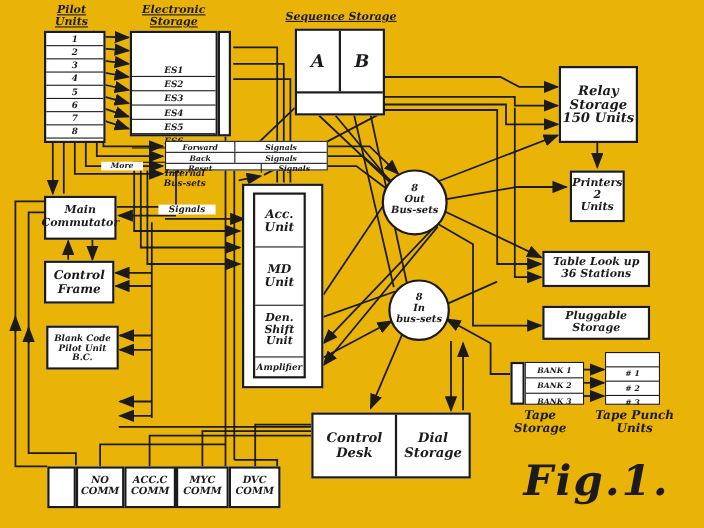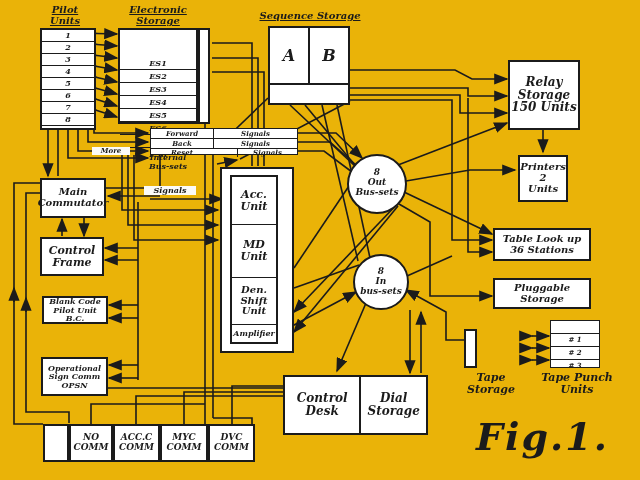--- a/index.html
+++ b/index.html
@@ -193,20 +193,25 @@
 150 Units</div>
   <div class="box" style="left:518px;top:155px;width:50px;height:47px;font-size:10px;">Printers
 2
 Units</div>
   <div class="box" style="left:493px;top:228px;width:98px;height:33px;font-size:10px;">Table Look up
 36 Stations</div>
   <div class="box" style="left:493px;top:278px;width:98px;height:31px;font-size:10px;">Pluggable
 Storage</div>
 
   <div class="box" style="left:464px;top:329px;width:13px;height:39px;"></div>
+  <div class="box rows thin" style="left:477px;top:329px;width:54px;height:39px;">
+    <div class="row" style="height:13px;font-size:7px;">BANK 1</div>
+    <div class="row" style="height:13px;font-size:7px;">BANK 2</div>
+    <div class="row" style="height:13px;font-size:7px;">BANK 3</div>
+  </div>
   <div class="caption" style="left:452px;top:372px;width:78px;font-size:11px;">Tape
 Storage</div>
 
   <div class="box rows thin" style="left:550px;top:320px;width:50px;height:48px;">
     <div class="row" style="height:12px;"></div>
     <div class="row" style="height:12px;font-size:7px;"># 1</div>
     <div class="row" style="height:12px;font-size:7px;"># 2</div>
     <div class="row" style="height:12px;font-size:7px;"># 3</div>
   </div>
   <div class="caption" style="left:534px;top:372px;width:86px;font-size:11px;">Tape Punch
@@ -237,26 +242,23 @@
     <div class="cell" style="flex:1.15;font-size:12px;white-space:pre-line;">Control
 Desk</div>
     <div class="cell vdiv" style="font-size:12px;white-space:pre-line;">Dial
 Storage</div>
   </div>
 
   <div class="box" style="left:40px;top:178px;width:66px;height:40px;font-size:10px;">Main
 Commutator</div>
   <div class="box" style="left:40px;top:237px;width:64px;height:39px;font-size:11px;">Control
 Frame</div>
-  <div class="box" style="left:42px;top:296px;width:66px;height:28px;font-size:8px;">Blank Code
+  <div class="box" style="left:42px;top:296px;width:66px;height:40px;font-size:8px;">Blank Code
 Pilot Unit
 B.C.</div>
-  <div class="box" style="left:41px;top:357px;width:67px;height:39px;font-size:8px;">Operational
-Sign Comm
-OPSN</div>
 
   <div class="box" style="left:43px;top:424px;width:26px;height:38px;"></div>
   <div class="box" style="left:69px;top:424px;width:44px;height:38px;font-size:9px;">NO
 COMM</div>
   <div class="box" style="left:113px;top:424px;width:47px;height:38px;font-size:9px;">ACC.C
 COMM</div>
   <div class="box" style="left:160px;top:424px;width:48px;height:38px;font-size:9px;">MYC
 COMM</div>
   <div class="box" style="left:208px;top:424px;width:47px;height:38px;font-size:9px;">DVC
 COMM</div>

